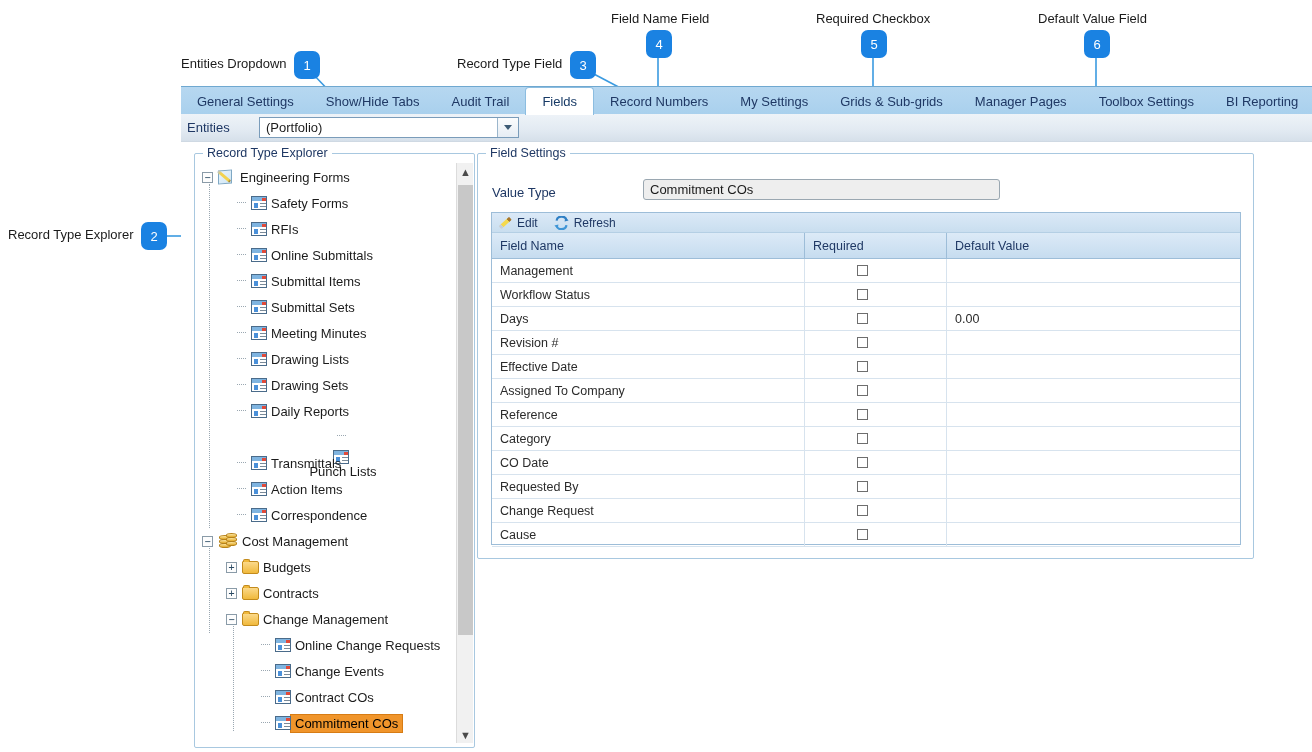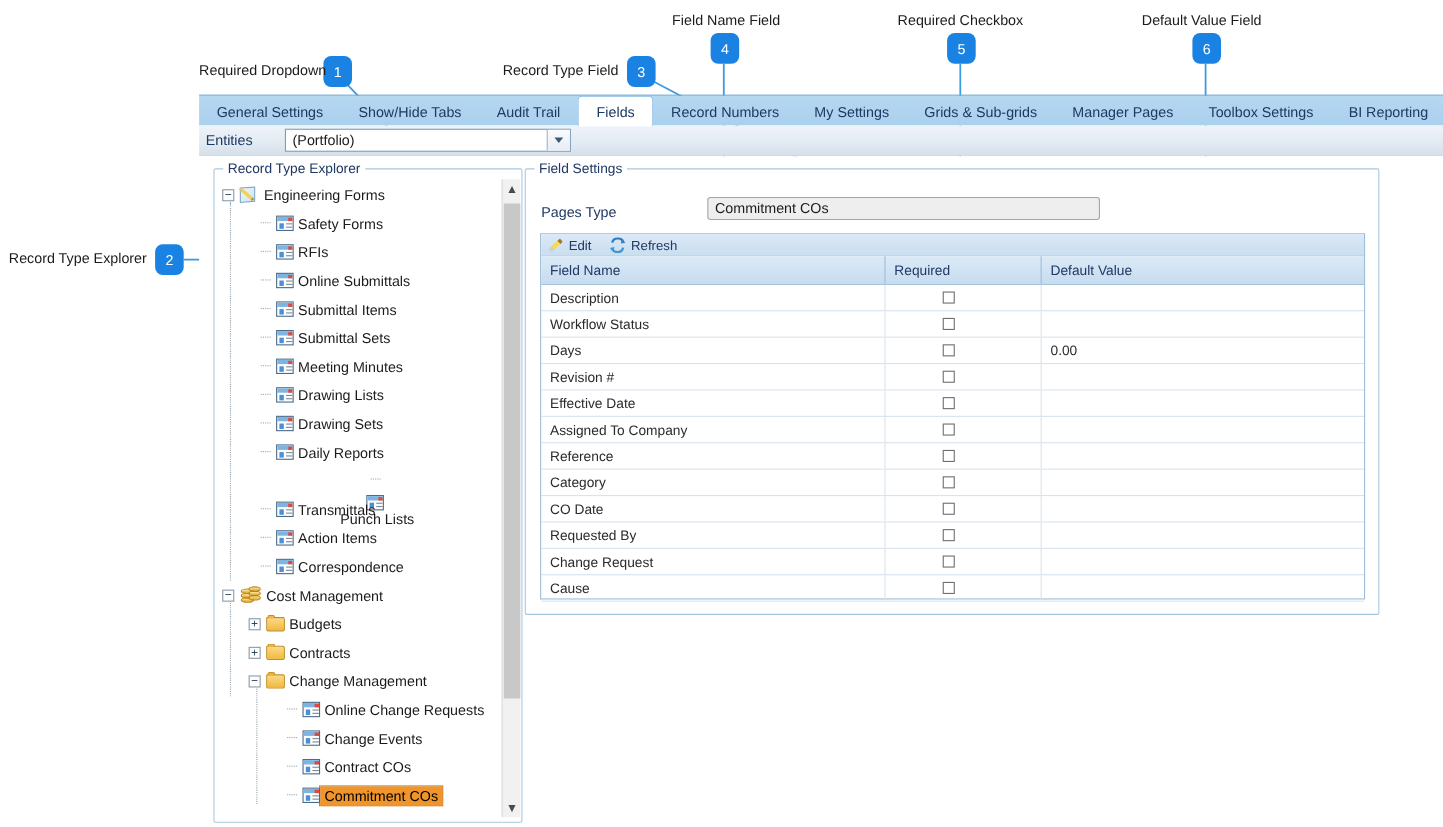--- a/index.html
+++ b/index.html
@@ -242,21 +242,21 @@
 
   <line x1="873" y1="58" x2="873" y2="236" stroke="#3a9ae0" stroke-width="1.6"></line>
 
   <line x1="1096" y1="58" x2="1096" y2="236" stroke="#3a9ae0" stroke-width="1.6"></line>
 </svg>
 
 <div id="callout-layer">
     <div class="callout" style="left: 294px; top: 51px;">
       <span>1</span>
     </div>
-    <div class="co-label" style="left: 181px; top: 56px;">Required Dropdown</div>
+    <div class="co-label" style="left: 181px; top: 56px;">Entities Dropdown</div>
     <div class="callout" style="left: 141px; top: 222px;">
       <span>2</span>
     </div>
     <div class="co-label" style="left: 8px; top: 227px;">Record Type Explorer</div>
     <div class="callout" style="left: 570px; top: 51px;">
       <span>3</span>
     </div>
     <div class="co-label" style="left: 457px; top: 56px;">Record Type Field</div>
     <div class="callout" style="left: 646px; top: 30px;">
       <span>4</span>
@@ -590,21 +590,21 @@
       <div class="tsb">
         <div class="arr up">▲</div>
         <div class="thumb"></div>
         <div class="arr dn">▼</div>
       </div>
     </div>
 
     <div class="group" id="fieldsettings-group">
       <div class="group-title">Field Settings</div>
 
-      <div class="rt-label">Pages Type</div>
+      <div class="rt-label">Value Type</div>
       <div class="rt-field">
         <span>Commitment COs</span>
       </div>
 
       <div class="gridwrap">
         <div class="gtoolbar">
           <div class="gbtn">
             <span class="ic-pencil"></span>
             <span>Edit</span>
           </div>
@@ -620,21 +620,21 @@
             <span>Refresh</span>
           </div>
         </div>
         <div class="ghead">
           <div class="c-name">Field Name</div>
           <div class="c-req" style="padding-left:8px !important;">Required</div>
           <div class="c-def">Default Value</div>
         </div>
         <div id="gridrows">
             <div class="grow">
-              <div class="c-name">Description</div>
+              <div class="c-name">Management</div>
               <div class="c-req">
                 <span class="cbx"></span>
               </div>
               <div class="c-def"></div>
             </div>
             <div class="grow">
               <div class="c-name">Workflow Status</div>
               <div class="c-req">
                 <span class="cbx"></span>
               </div>

